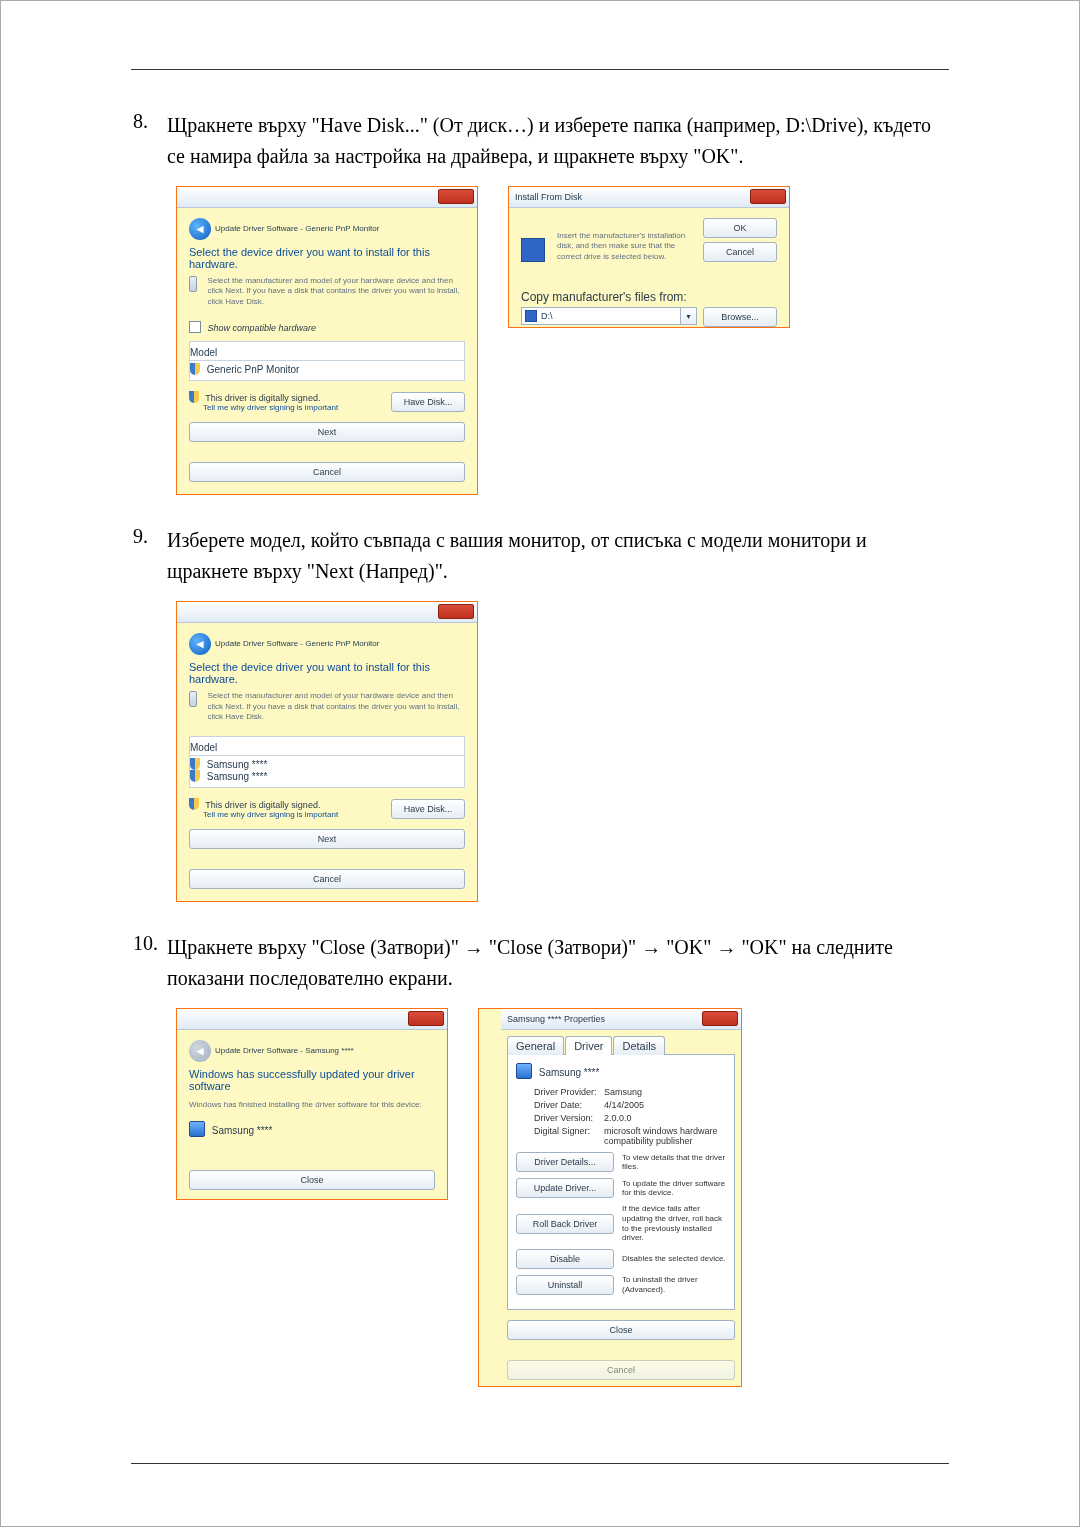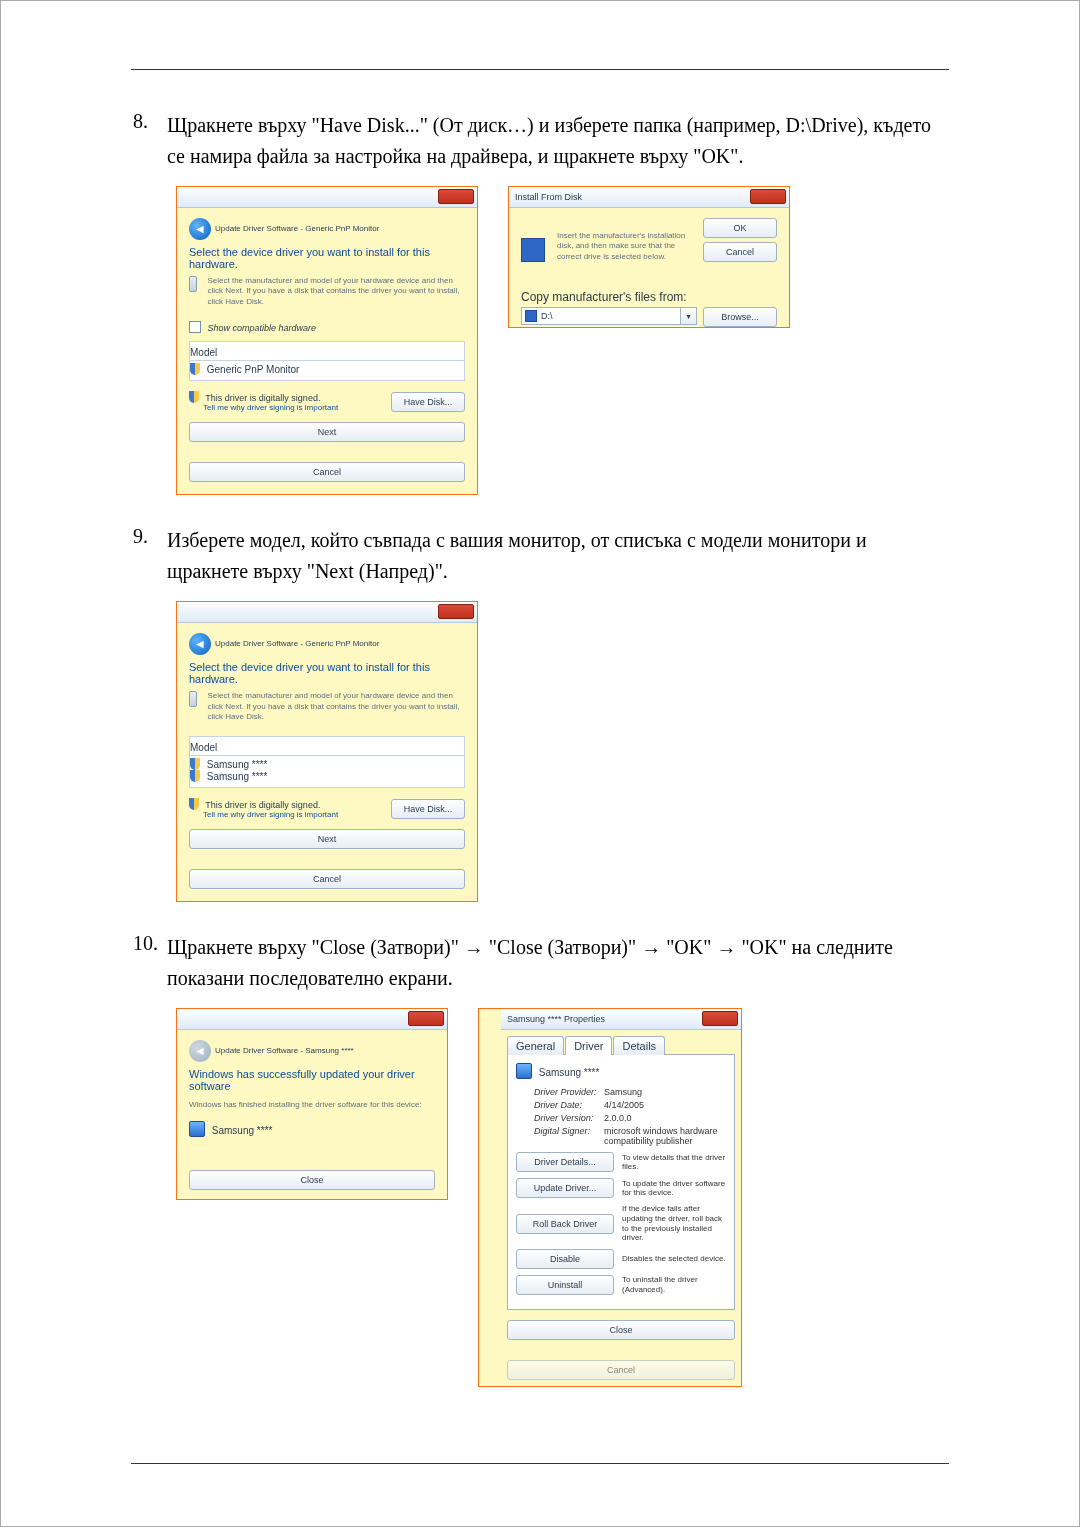--- a/index.html
+++ b/index.html
@@ -206,21 +206,20 @@
     background: #fff;
   }
   .prop-row {
     display: flex;
     font-size: 9px;
     margin: 3px 0;
   }
   .prop-label {
     width: 70px;
     color: #333;
-    font-style: italic;
   }
   .prop-val { flex: 1; color: #333; }
   .prop-btn-row {
     display: flex;
     align-items: center;
     gap: 8px;
     margin: 6px 0;
   }
   .prop-btn-row .btn { min-width: 80px; }
   .prop-desc {

